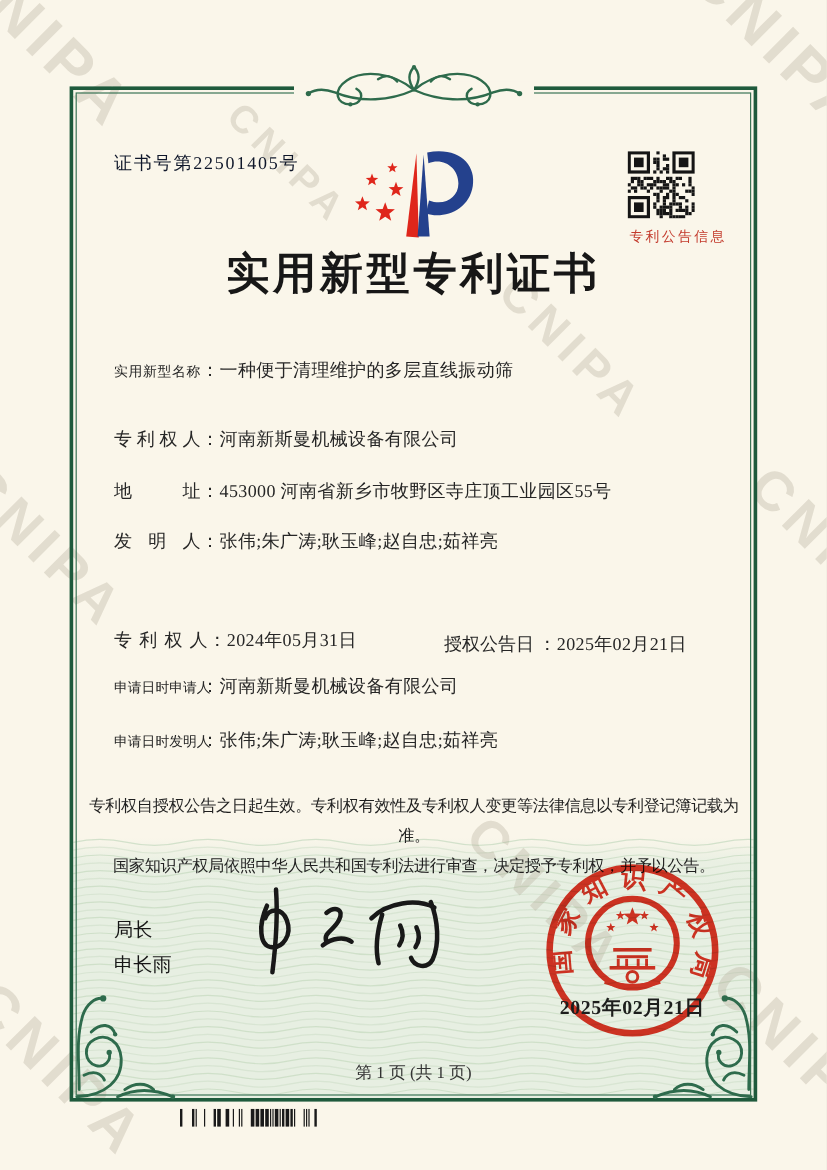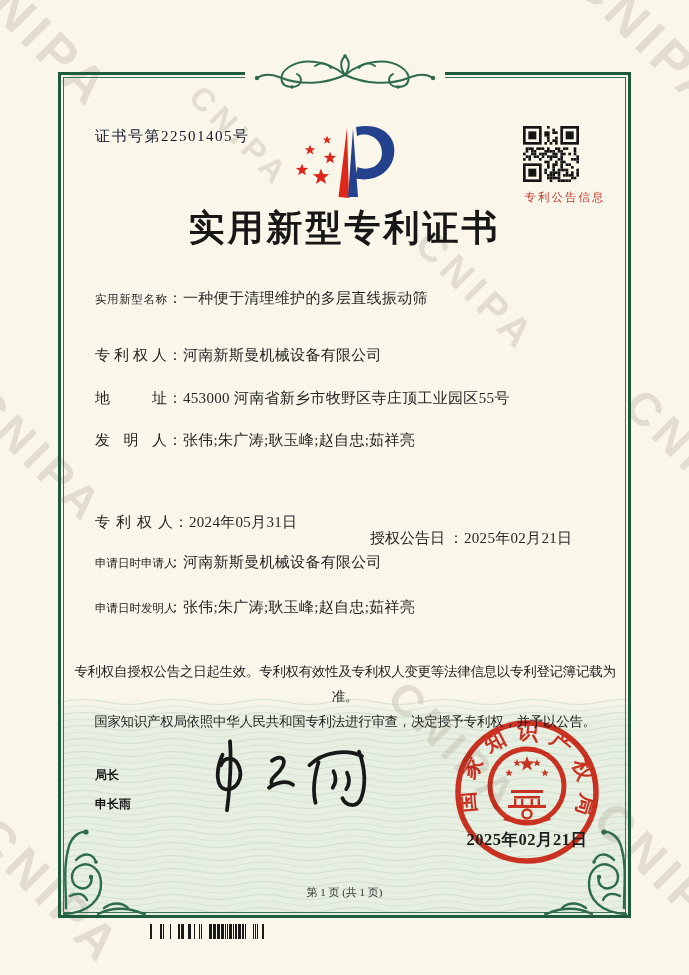--- a/index.html
+++ b/index.html
@@ -21,33 +21,33 @@
   .content{position:absolute;z-index:5;}
   .certno{left:95px;top:127px;font-size:15px;letter-spacing:1.5px;color:#0f172a;}
   .logo{left:290px;top:120px;}
   .qr{left:523px;top:126px;}
   .qr-caption{left:505px;top:190px;width:120px;text-align:center;font-size:11.5px;
               color:#c33a2c;letter-spacing:2px;}
   .title{left:0;top:204px;width:689px;text-align:center;font-size:36px;font-weight:700;
          letter-spacing:3px;color:#171717;}
   .row{position:absolute;z-index:5;left:95px;font-size:15px;line-height:20px;color:#262626;white-space:nowrap;}
   .lbl{display:inline-block;width:72px;text-align:justify;text-align-last:justify;
-       -moz-text-align-last:justify;vertical-align:baseline;}
+       -moz-text-align-last:justify;vertical-align:baseline;margin-top:12px;}
   .lbl.small{font-size:11.5px;width:72px;}
   .colon{display:inline-block;width:16px;text-align:center;}
   .val{letter-spacing:.3px;}
   .rcol{position:absolute;z-index:5;left:370px;font-size:15px;line-height:20px;color:#262626;white-space:nowrap;}
   .rlbl{display:inline-block;width:78px;}
   .statement{left:72px;top:659px;width:546px;text-align:center;font-size:13.5px;
              line-height:25px;letter-spacing:-0.3px;color:#1f1f1f;}
-  .signer{left:95px;top:761px;font-family:"Liberation Sans",sans-serif;font-size:12px;
-          line-height:29px;color:#161616;font-weight:700;z-index:5;position:absolute;}
+  .signer{left:95px;top:761px;font-family:"Liberation Sans",sans-serif;font-size:16px;
+          line-height:29px;color:#161616;font-weight:400;z-index:5;position:absolute;}
   .sig{left:200px;top:731px;z-index:5;}
   .seal{left:442px;top:712px;z-index:6;opacity:.95;mix-blend-mode:multiply;}
-  .pageno{left:0;top:885px;width:689px;text-align:center;font-size:11px;color:#333;z-index:5;}
+  .pageno{left:0;top:885px;width:689px;text-align:center;font-size:14px;color:#333;z-index:5;}
   .barcode{left:150px;top:924px;z-index:5;}
   .abs{position:absolute;}
 </style>
 </head>
 <body>
 
 <div class="page">
 
   <span class="wm" style="left:-58px;top:2px;font-size:52px;">CNIPA</span>
   <span class="wm" style="left:556px;top:8px;font-size:52px;">CNIPA</span>

